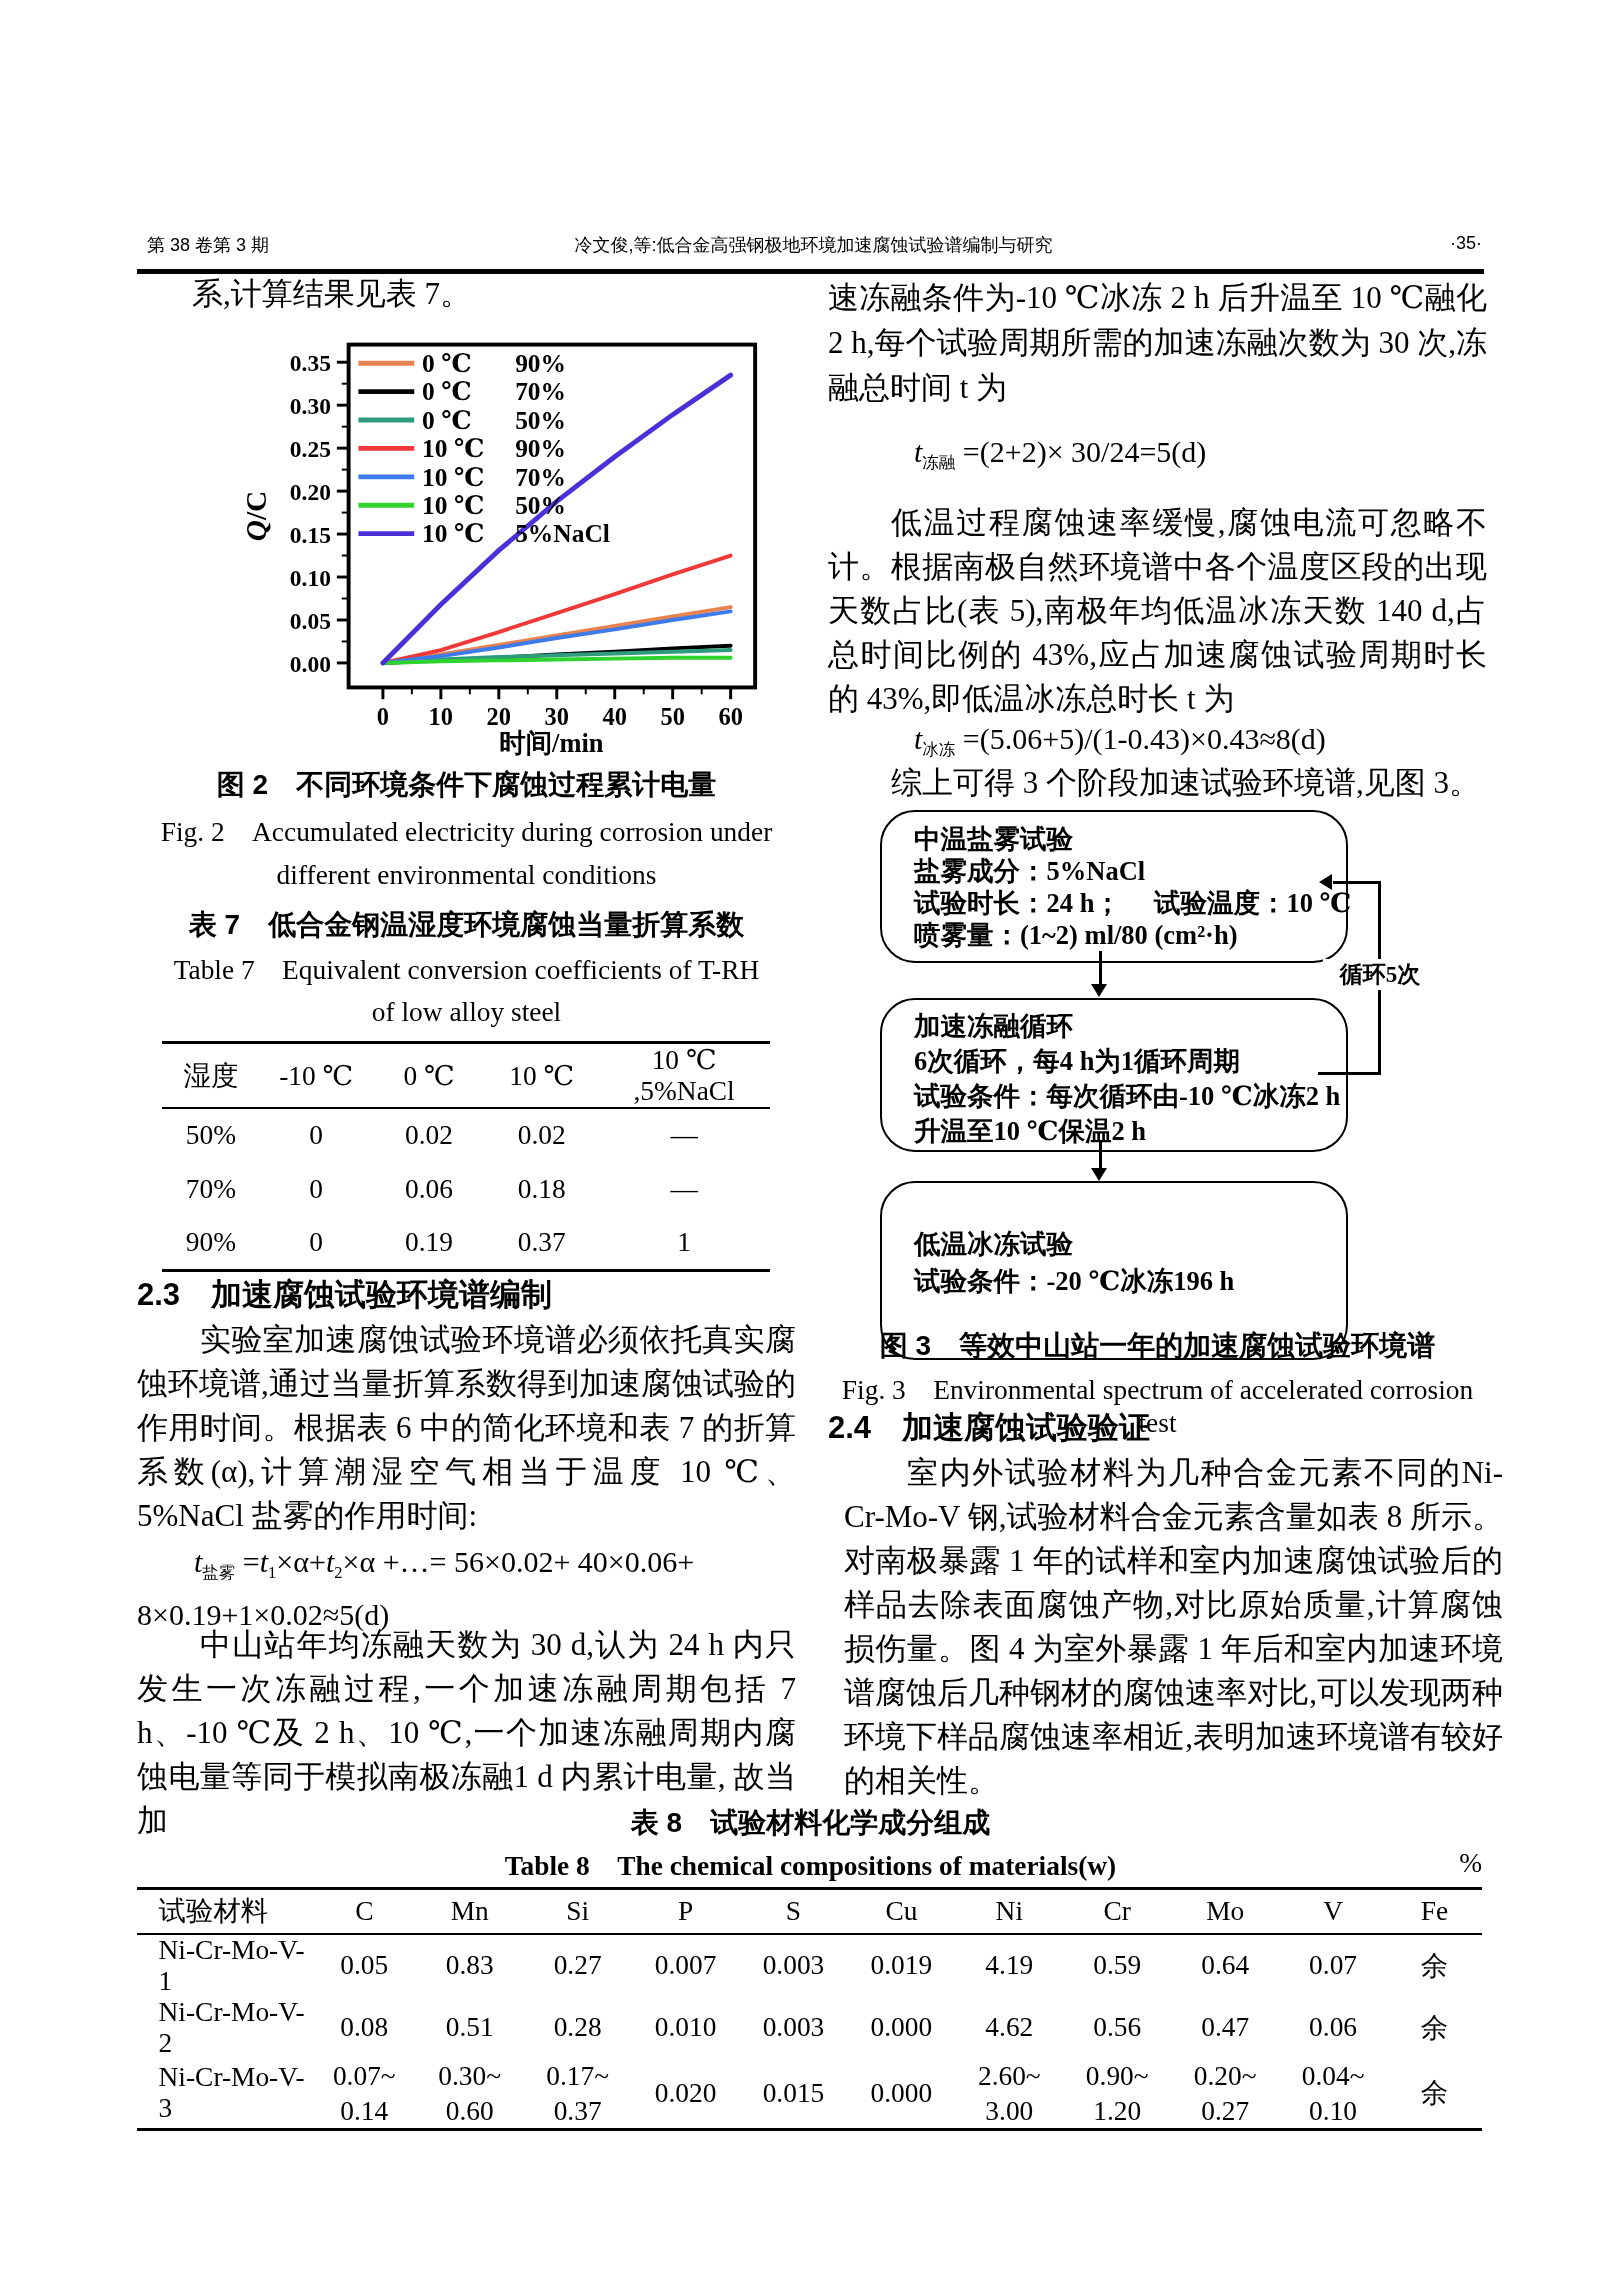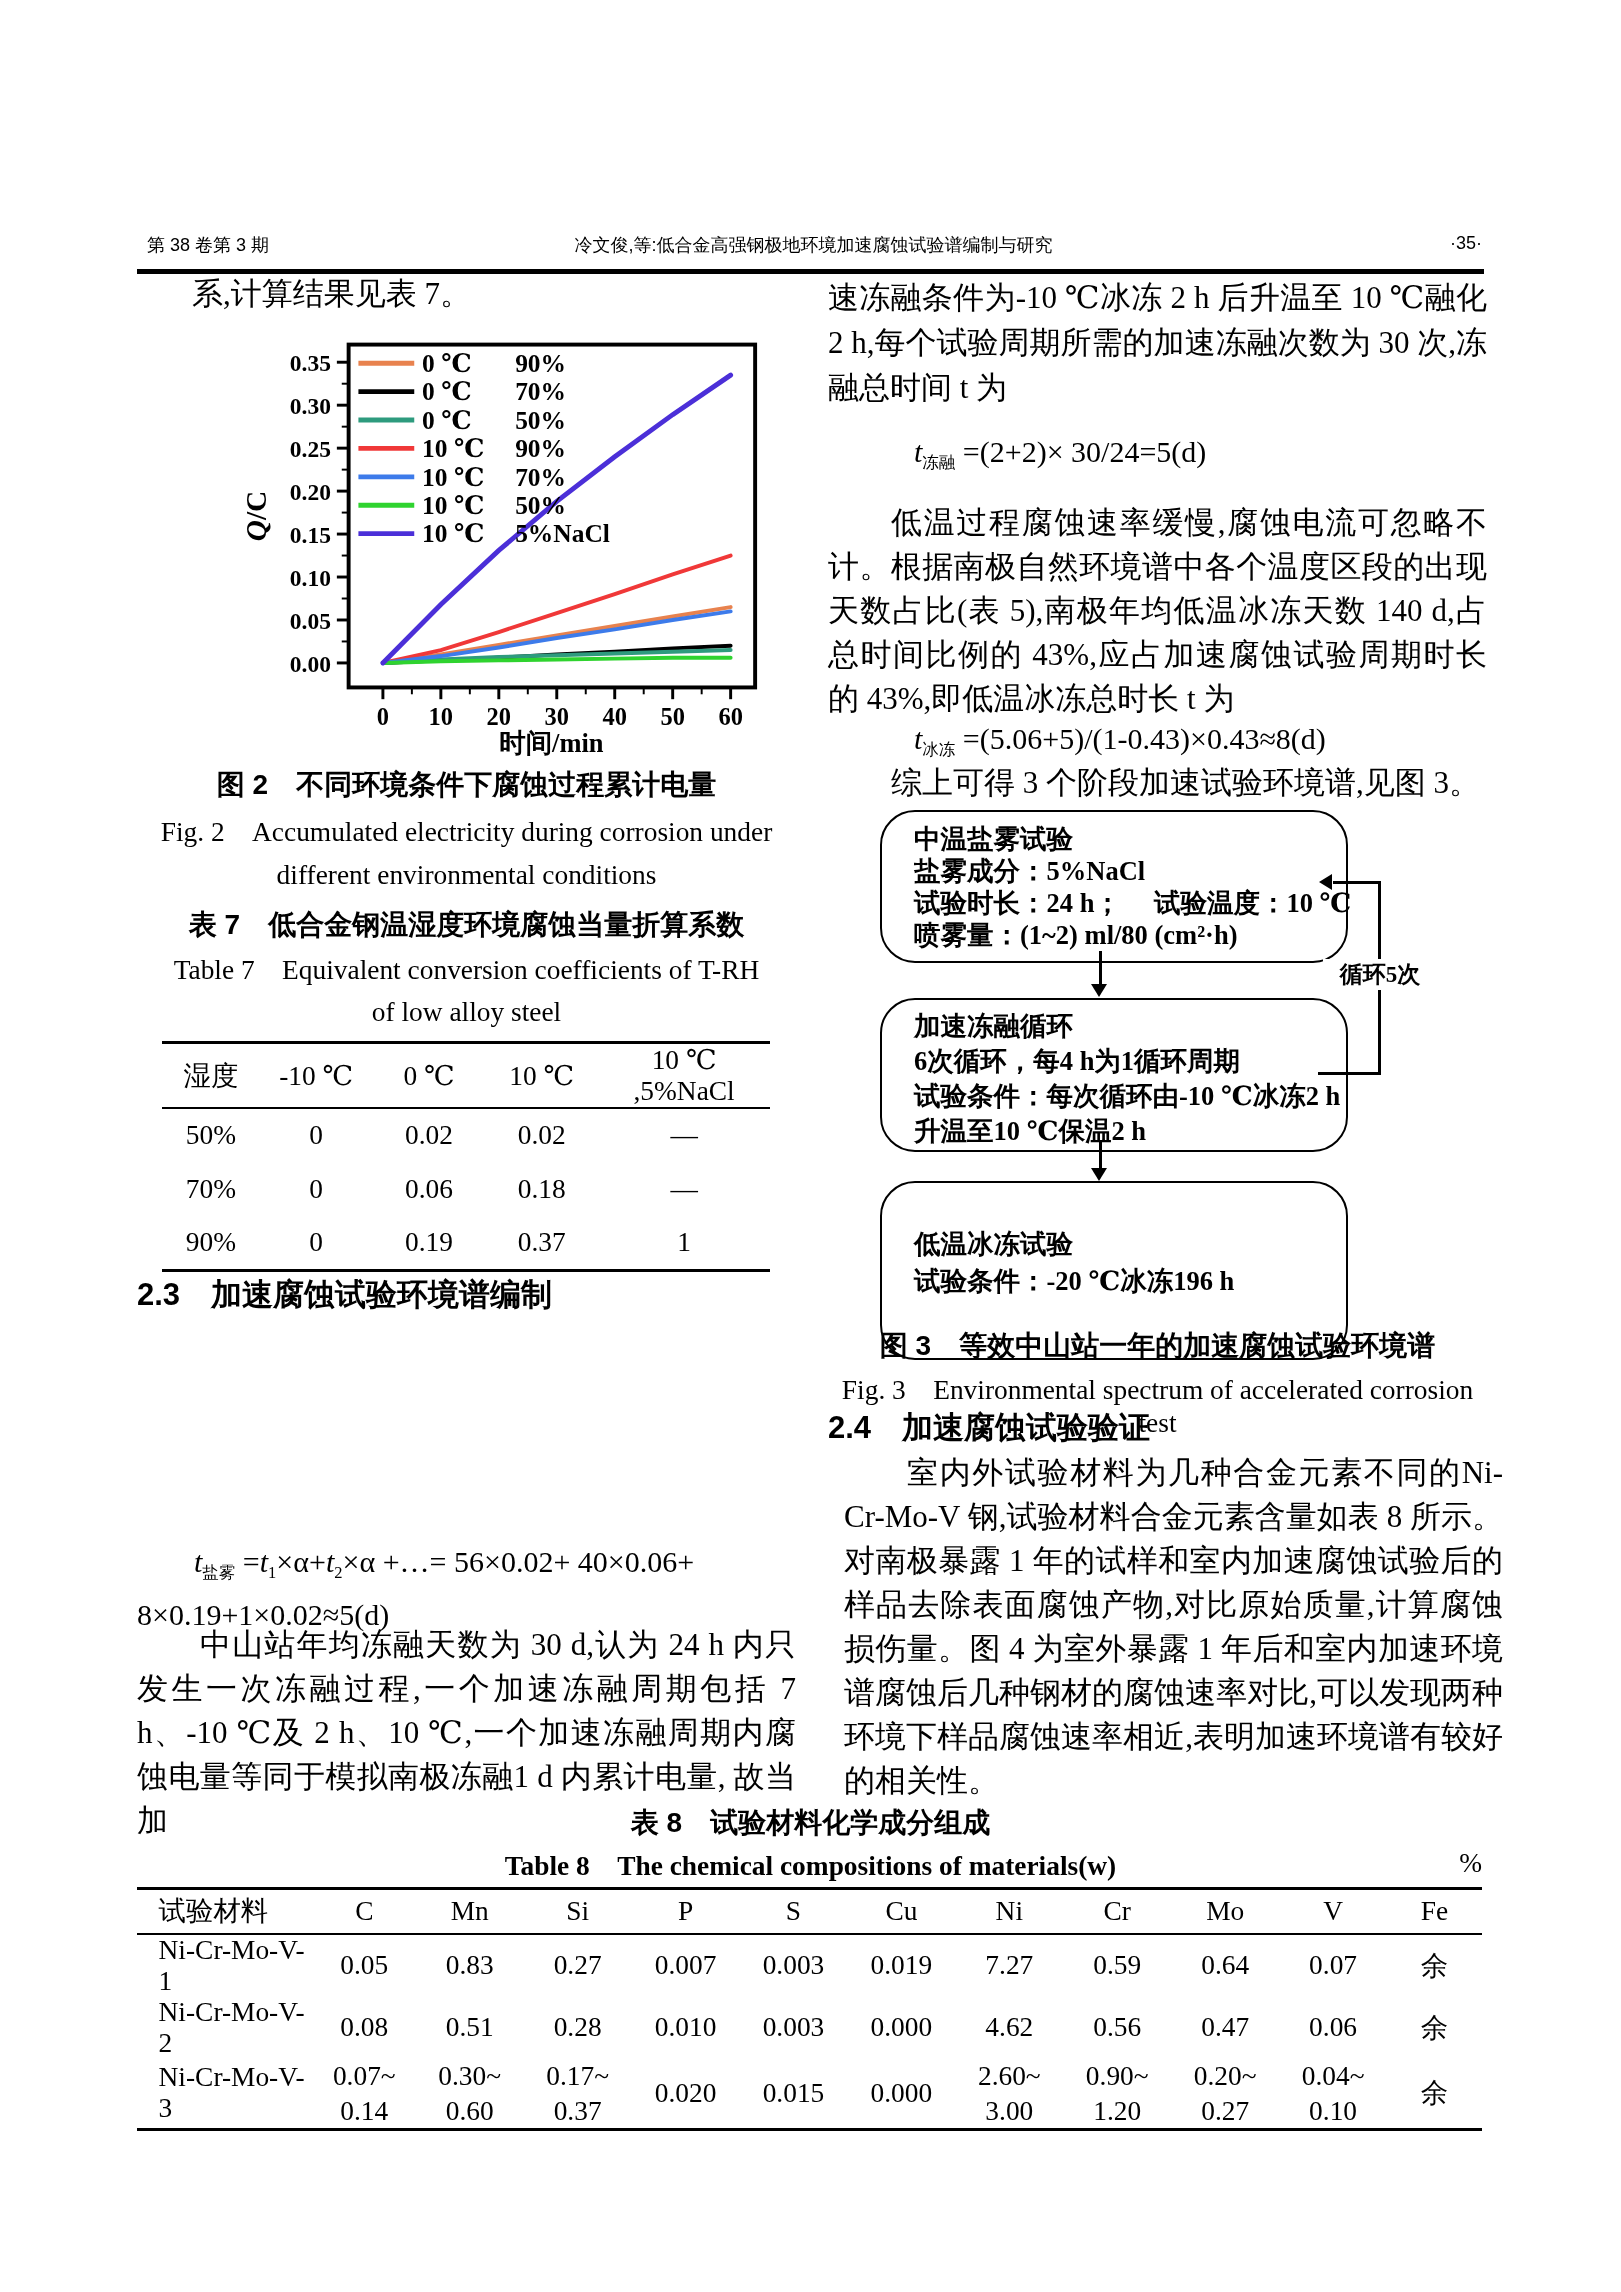--- a/index.html
+++ b/index.html
@@ -176,20 +176,21 @@
           <td>90%</td>
           <td>0</td>
           <td>0.19</td>
           <td>0.37</td>
           <td>1</td>
         </tr>
       </tbody>
   </table>
 
   <div class="abs sec-head" style="left:137px;top:1274px;">2.3　加速腐蚀试验环境谱编制</div>
+  <div class="abs body-text indent" style="left:137px;top:1318px;width:659px;">实验室加速腐蚀试验环境谱必须依托真实腐蚀环境谱,通过当量折算系数得到加速腐蚀试验的作用时间。根据表 6 中的简化环境和表 7 的折算系数(α),计算潮湿空气相当于温度 10 ℃、5%NaCl 盐雾的作用时间:</div>
 
   <div class="abs eq" style="left:137px;top:1541px;width:659px;line-height:42px;">
     <div style="padding-left:57px;"><span class="v">t</span><span class="s">盐雾</span><span> =</span><span class="v">t</span><span class="s">1</span><span>×α+</span><span class="v">t</span><span class="s">2</span><span>×α +…= 56×0.02+ 40×0.06+</span></div>
     <div><span>8×0.19+1×0.02≈5(d)</span></div>
   </div>
 
   <div class="abs body-text indent" style="left:137px;top:1623px;width:659px;">中山站年均冻融天数为 30 d,认为 24 h 内只发生一次冻融过程,一个加速冻融周期包括 7 h、-10 ℃及 2 h、10 ℃,一个加速冻融周期内腐蚀电量等同于模拟南极冻融1 d 内累计电量, 故当加</div>
 
   <div class="abs body-text rbody" style="left:828px;top:275px;width:659px;">速冻融条件为-10 ℃冰冻 2 h 后升温至 10 ℃融化 2 h,每个试验周期所需的加速冻融次数为 30 次,冻融总时间 t 为</div>
   <div class="abs eq" style="left:828px;top:435px;width:659px;padding-left:86px;"><span class="v">t</span><span class="s">冻融</span><span> =(2+2)× 30/24=5(d)</span></div>
@@ -269,21 +270,21 @@
     </thead>
     <tbody id="t8body">
         <tr class="r1">
           <td class="mat">Ni-Cr-Mo-V-1</td>
           <td>0.05</td>
           <td>0.83</td>
           <td>0.27</td>
           <td>0.007</td>
           <td>0.003</td>
           <td>0.019</td>
-          <td>7.27</td>
+          <td>4.19</td>
           <td>0.59</td>
           <td>0.64</td>
           <td>0.07</td>
           <td>余</td>
         </tr>
         <tr class="r2">
           <td class="mat">Ni-Cr-Mo-V-2</td>
           <td>0.08</td>
           <td>0.51</td>
           <td>0.28</td>

